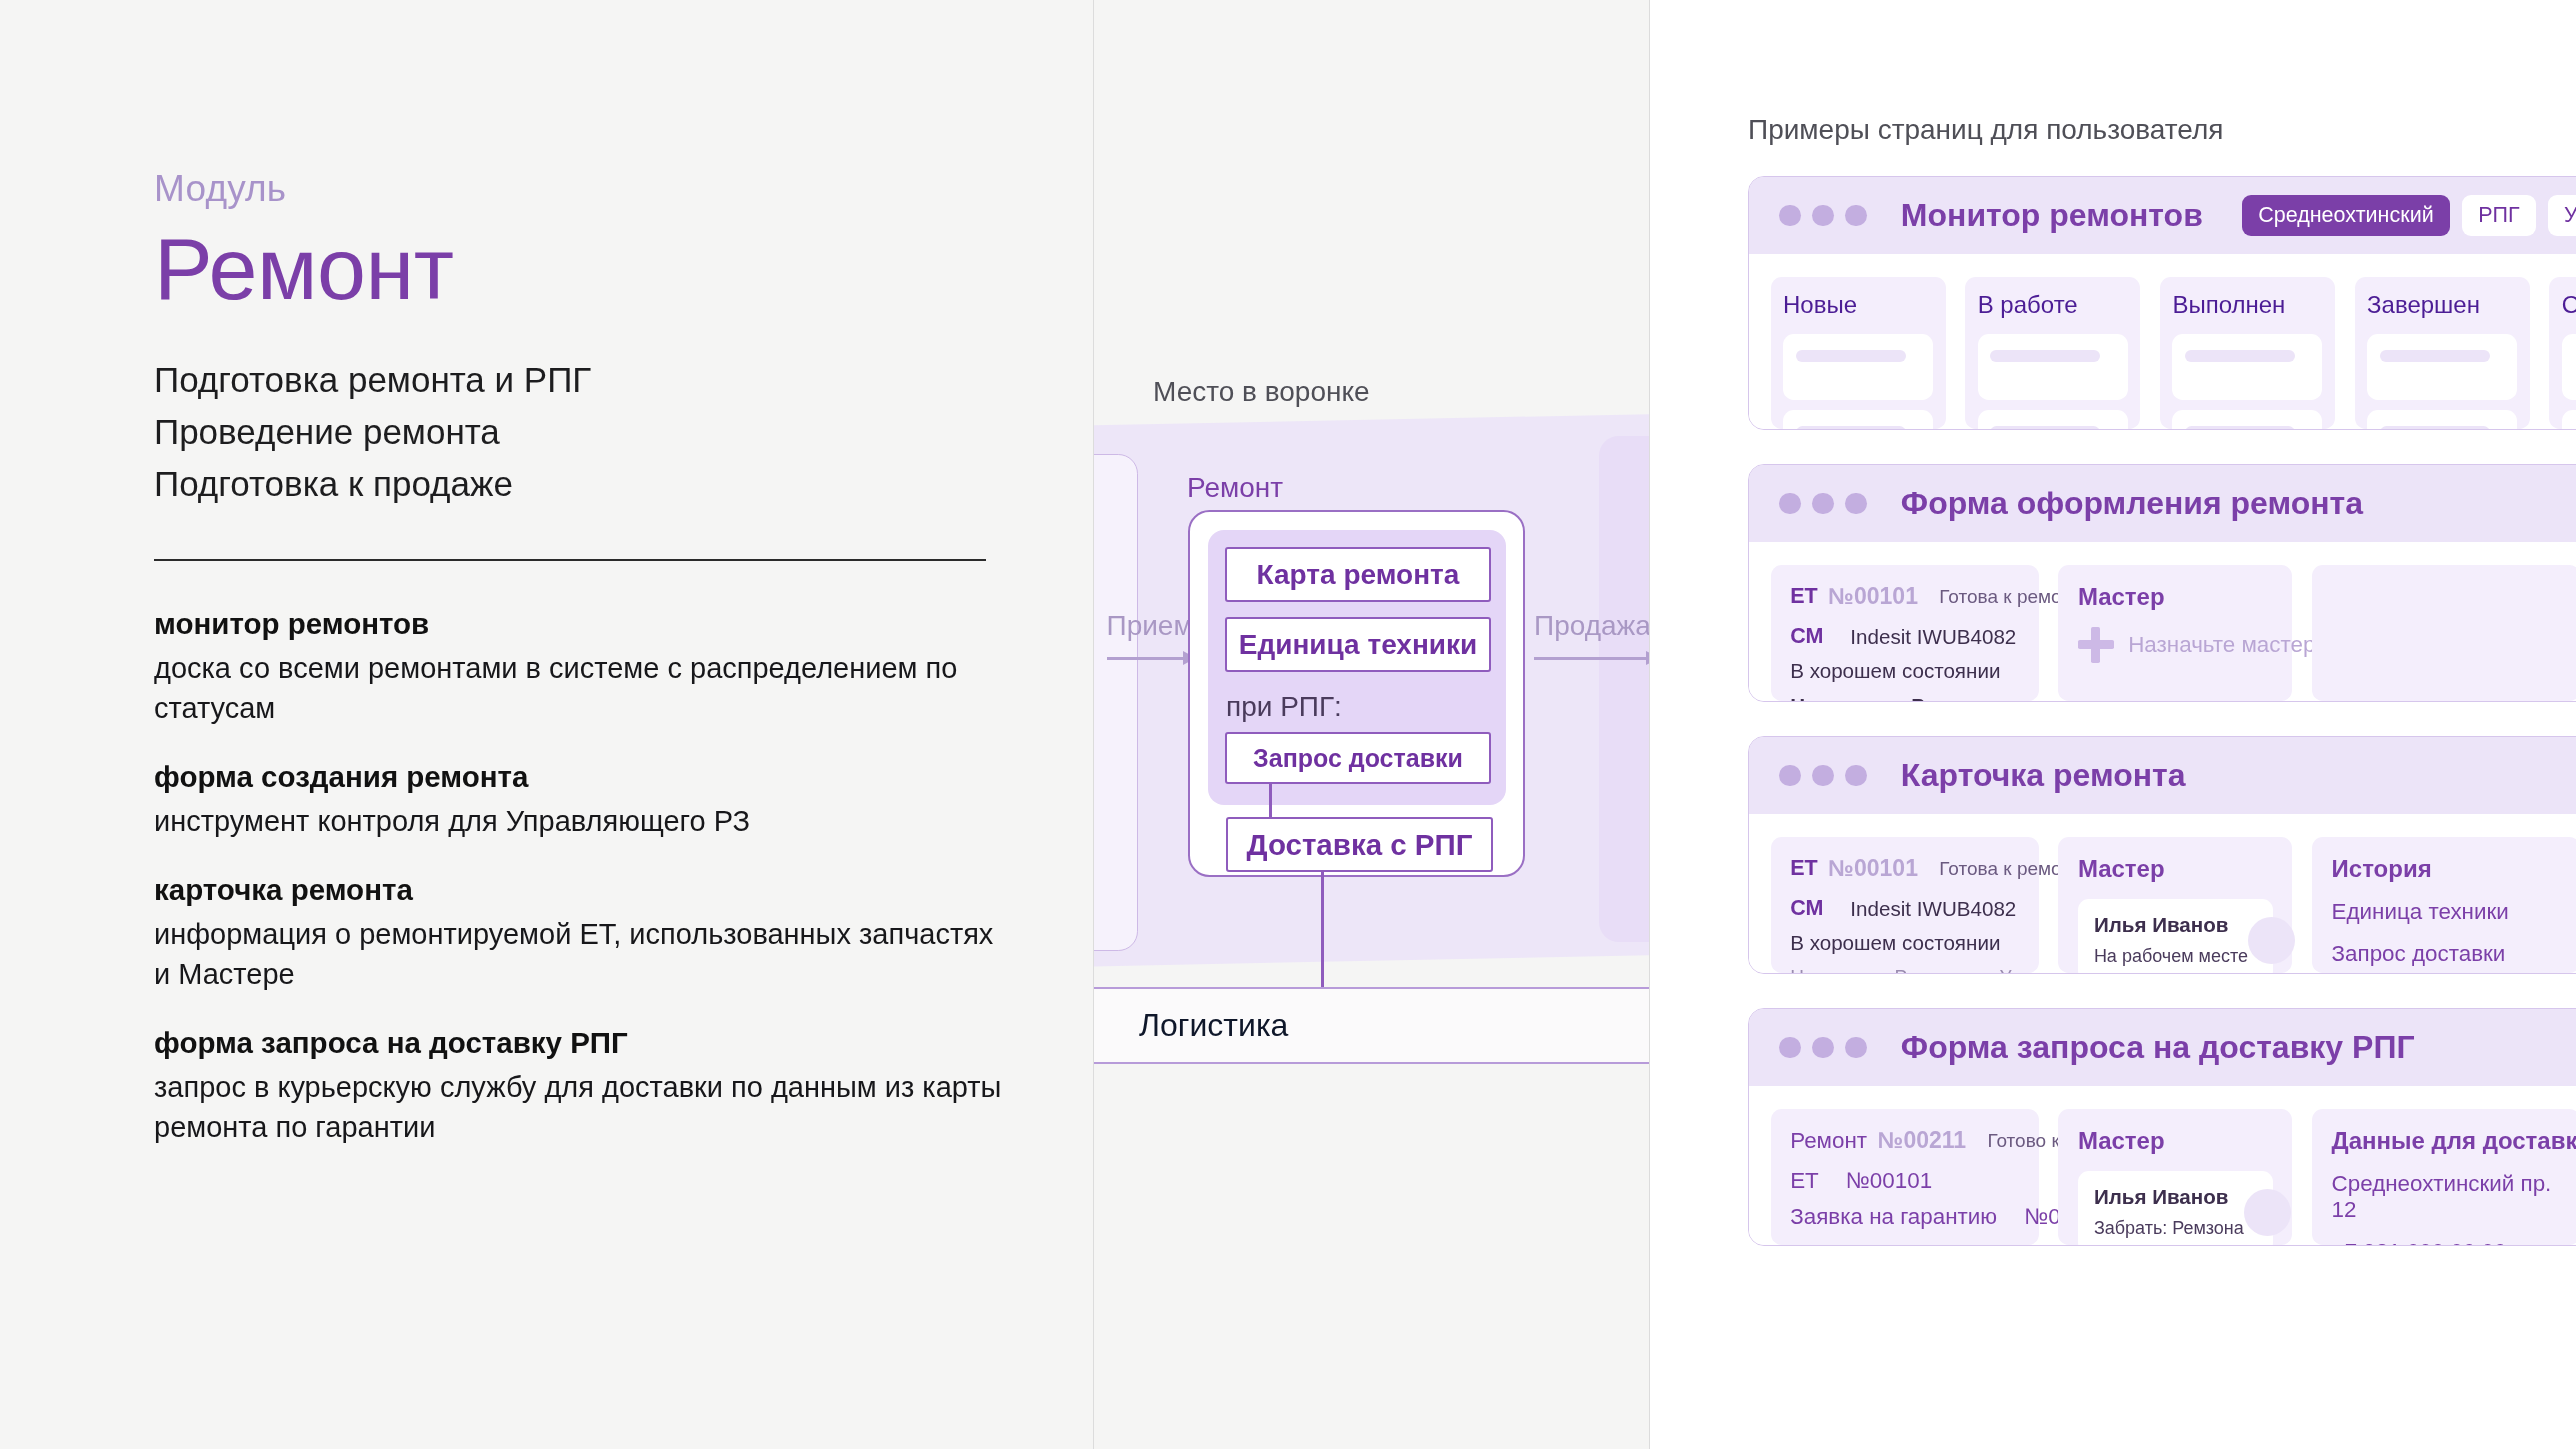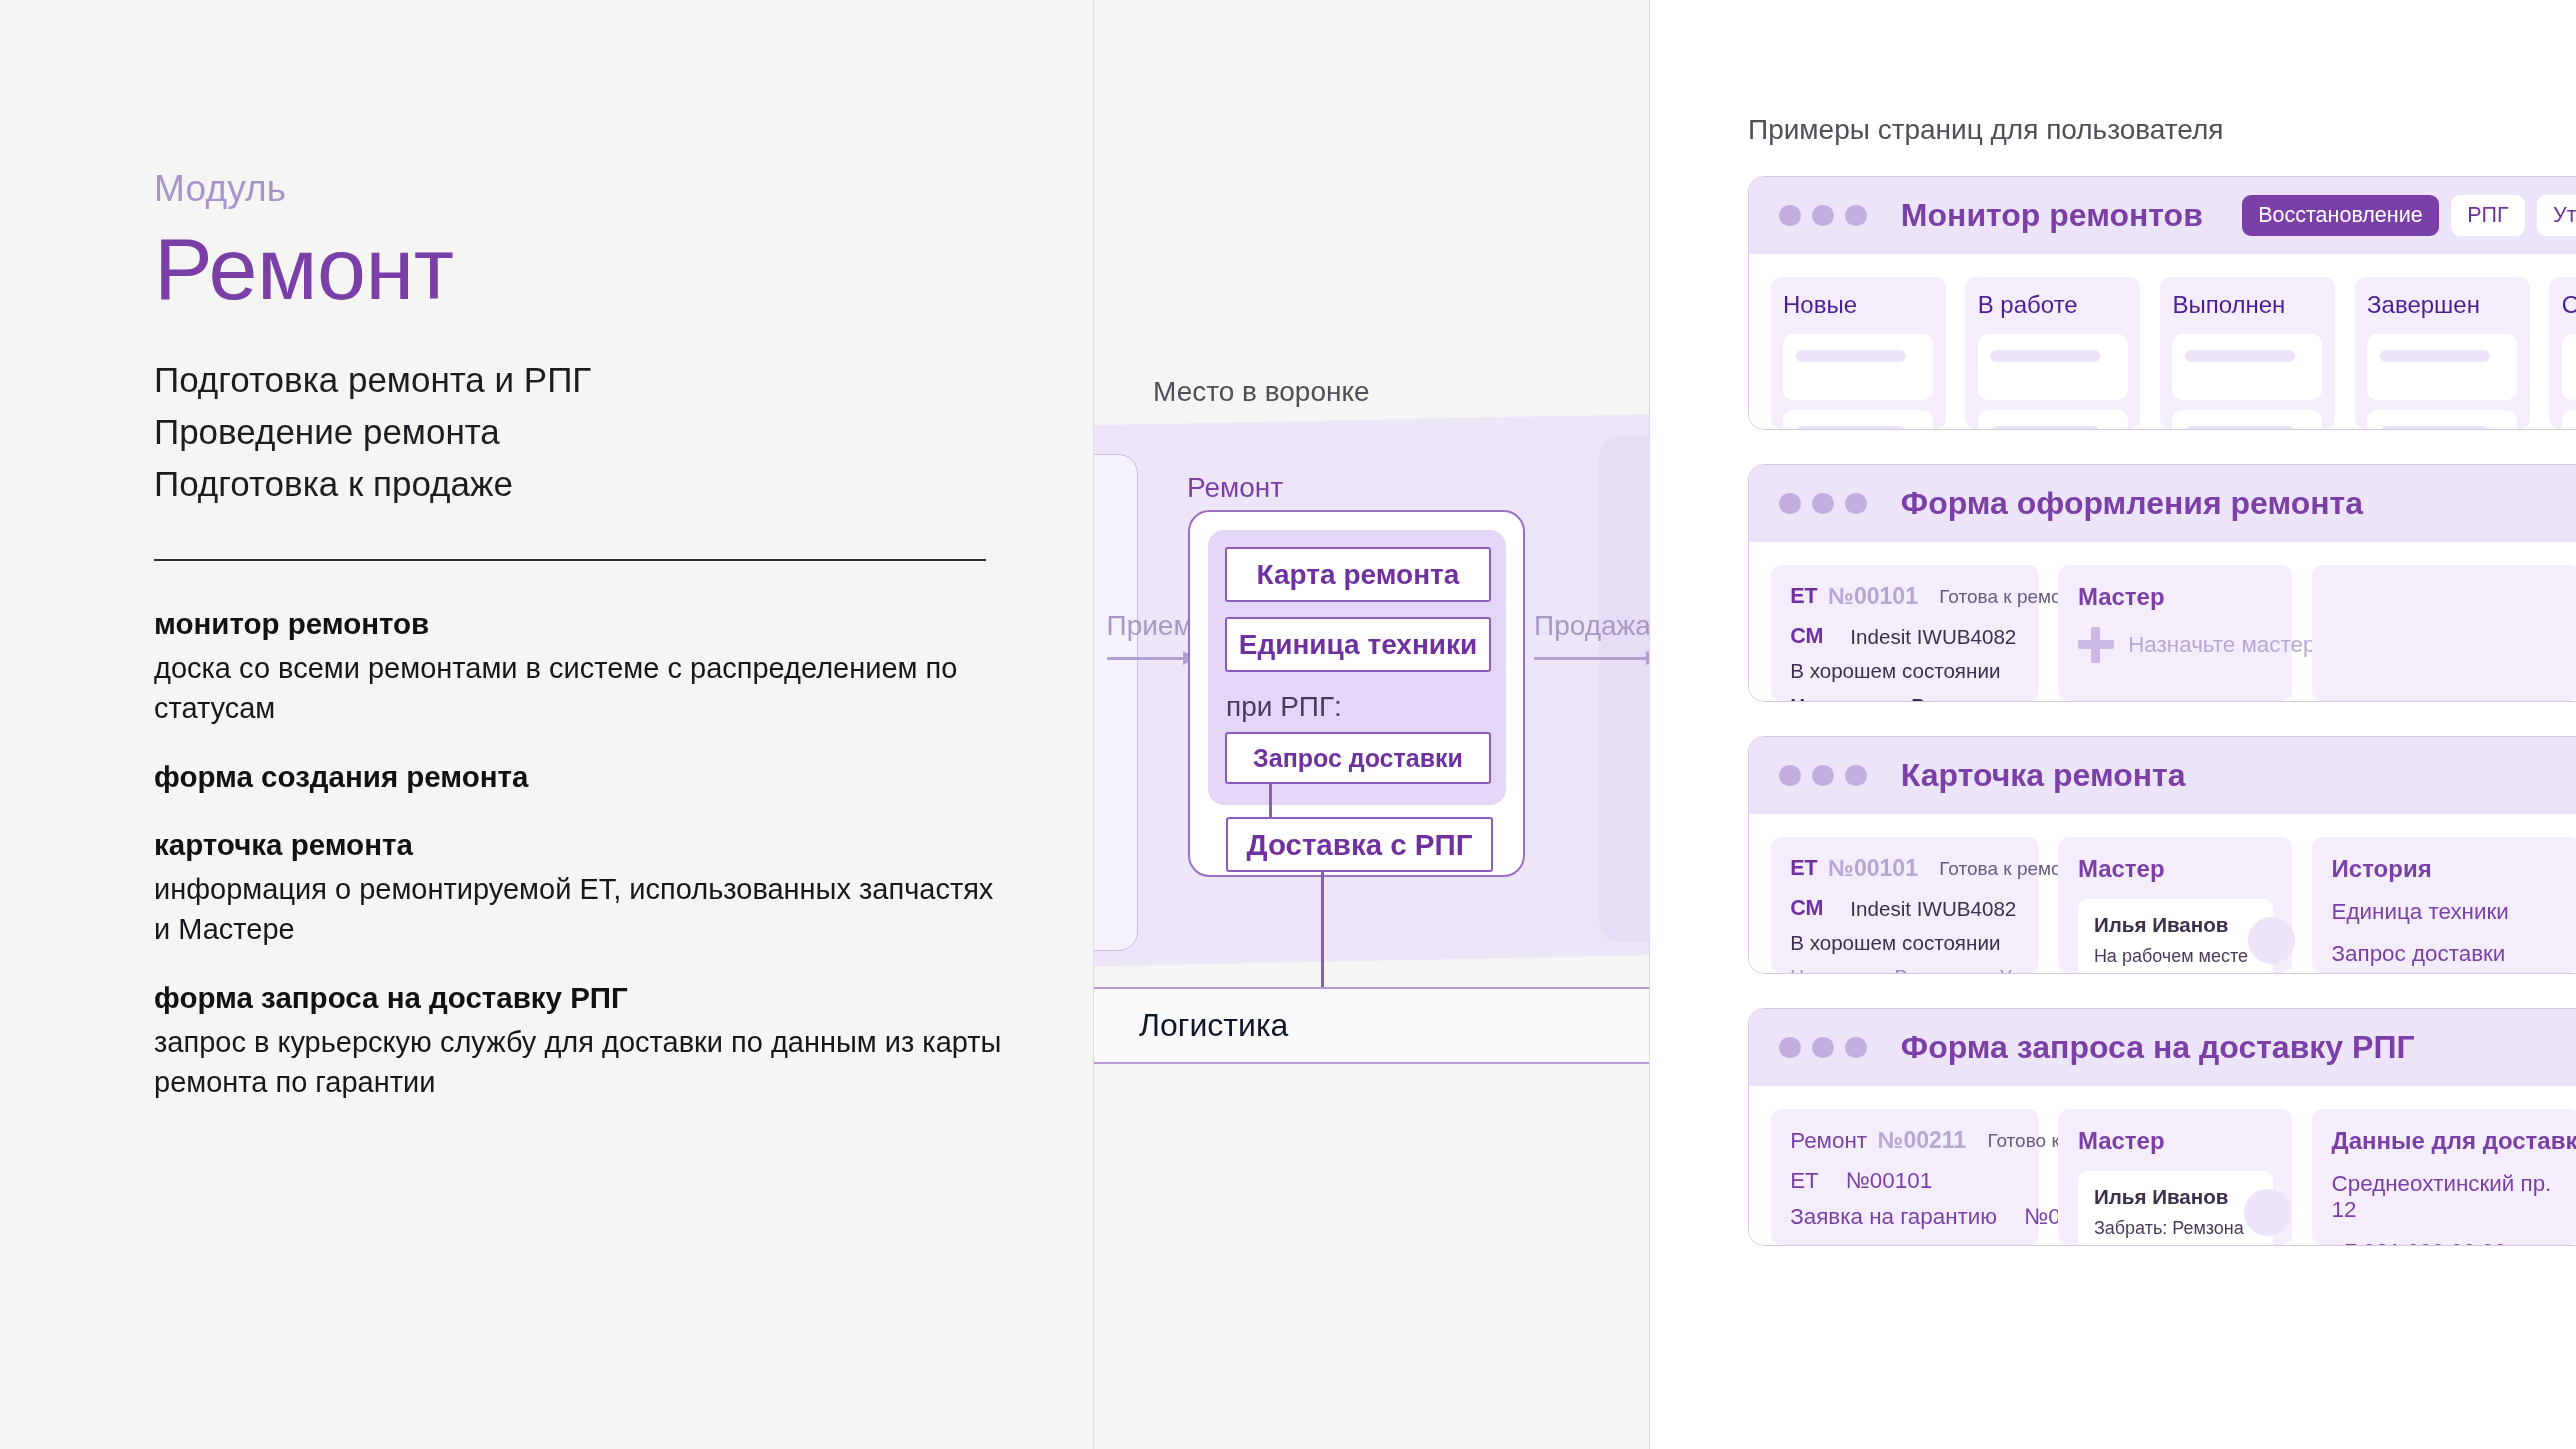--- a/index.html
+++ b/index.html
@@ -425,20 +425,21 @@
     <div class="tagline">Подготовка к продаже</div>
 
     <div class="divider"></div>
 
     <div class="feature">
       <div class="feature-title">монитор ремонтов</div>
       <div class="feature-desc">доска со всеми ремонтами в системе с распределением по статусам</div>
     </div>
     <div class="feature">
       <div class="feature-title">форма создания ремонта</div>
+      <div class="feature-desc">инструмент контроля для Управляющего РЗ</div>
     </div>
     <div class="feature">
       <div class="feature-title">карточка ремонта</div>
       <div class="feature-desc">информация о ремонтируемой ЕТ, использованных запчастях и Мастере</div>
     </div>
     <div class="feature">
       <div class="feature-title">форма запроса на доставку РПГ</div>
       <div class="feature-desc">запрос в курьерскую службу для доставки по данным из карты ремонта по гарантии</div>
     </div>
   </section>
@@ -478,21 +479,21 @@
 
     <div class="mock">
       <div class="mock-bar">
         <div class="dots">
           <div class="dot"></div>
           <div class="dot"></div>
           <div class="dot"></div>
         </div>
         <div class="mock-title">Монитор ремонтов</div>
         <div class="chips">
-          <div class="chip active">Восстановление</div>
+          <div class="chip active">Среднеохтинский</div>
           <div class="chip">РПГ</div>
           <div class="chip">Утилизация</div>
         </div>
       </div>
       <div class="mock-body">
         <div class="kcol">
           <div class="kcol-title">Новые</div>
           <div class="kcard">
               <div class="skel"></div>
             </div>

